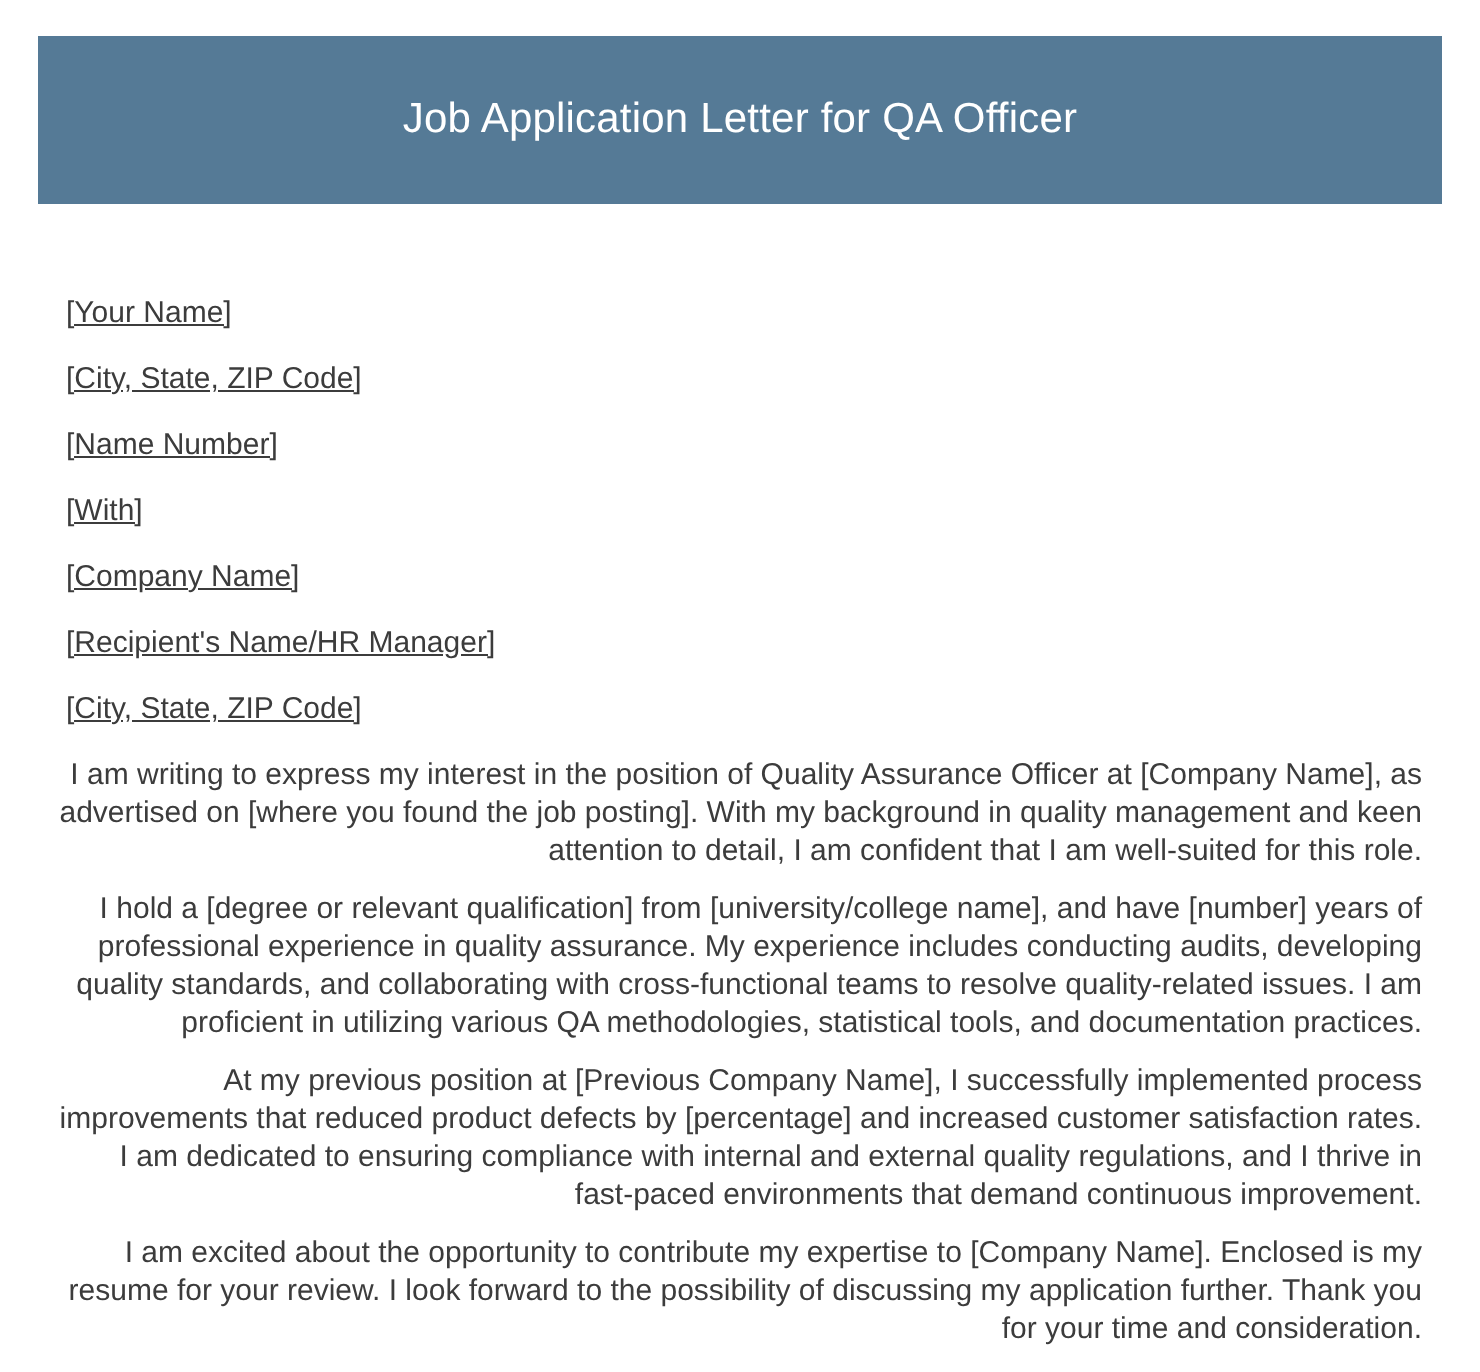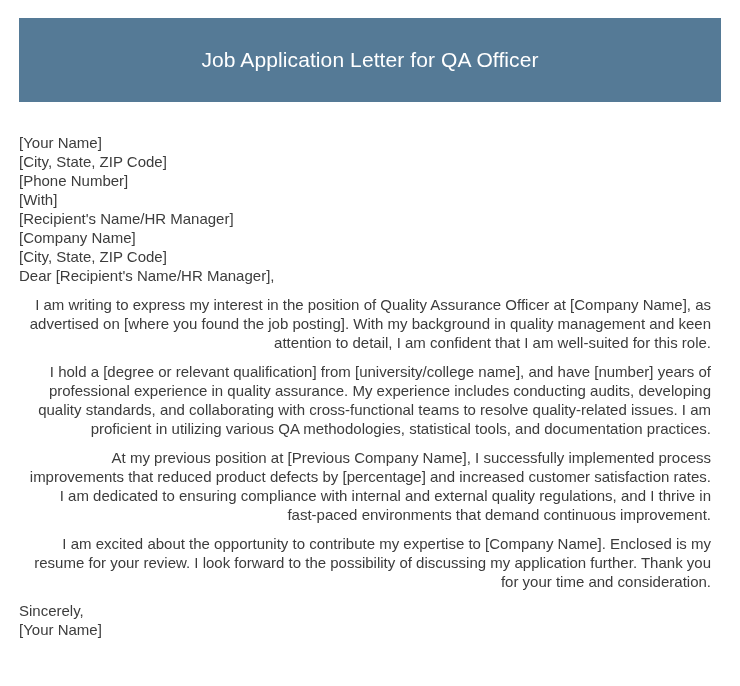--- a/index.html
+++ b/index.html
@@ -50,22 +50,23 @@
     top: 133px;
     width: 702px;
     color: #3c3c3c;
     font-size: 15px;
     line-height: 19px;
     text-align: left;
   }
 
   .letter-line {
     display: block;
-    margin: 0;
+    margin: 14px;
     padding: 0;
+    text-decoration: underline;
   }
 
   .letter-paragraph {
     display: block;
     margin: 10px;
     padding: 0;
     text-align: right;
   }
 </style>
 </head>
@@ -75,31 +76,30 @@
 
   <div class="header-banner">
     <div class="header-title">Job Application Letter for QA Officer</div>
   </div>
 
   <div class="letter-body">
 
     <div>
       <span class="letter-line">[Your Name]</span>
       <span class="letter-line">[City, State, ZIP Code]</span>
-      <span class="letter-line">[Phone Number]</span>
+      <span class="letter-line">[Name Number]</span>
       <span class="letter-line">[With]</span>
     </div>
 
     <div>
+      <span class="letter-line">[Company Name]</span>
       <span class="letter-line">[Recipient's Name/HR Manager]</span>
-      <span class="letter-line">[Company Name]</span>
       <span class="letter-line">[City, State, ZIP Code]</span>
     </div>
 
-    <span class="letter-line">Dear [Recipient's Name/HR Manager],</span>
 
     <p class="letter-paragraph">I am writing to express my interest in the position of Quality Assurance Officer at [Company Name], as advertised on [where you found the job posting]. With my background in quality management and keen attention to detail, I am confident that I am well-suited for this role.</p>
     <p class="letter-paragraph">I hold a [degree or relevant qualification] from [university/college name], and have [number] years of professional experience in quality assurance. My experience includes conducting audits, developing quality standards, and collaborating with cross-functional teams to resolve quality-related issues. I am proficient in utilizing various QA methodologies, statistical tools, and documentation practices.</p>
     <p class="letter-paragraph">At my previous position at [Previous Company Name], I successfully implemented process improvements that reduced product defects by [percentage] and increased customer satisfaction rates. I am dedicated to ensuring compliance with internal and external quality regulations, and I thrive in fast-paced environments that demand continuous improvement.</p>
     <p class="letter-paragraph">I am excited about the opportunity to contribute my expertise to [Company Name]. Enclosed is my resume for your review. I look forward to the possibility of discussing my application further. Thank you for your time and consideration.</p>
 
     <span class="letter-line">Sincerely,</span>
     <span class="letter-line">[Your Name]</span>
 
   </div>

